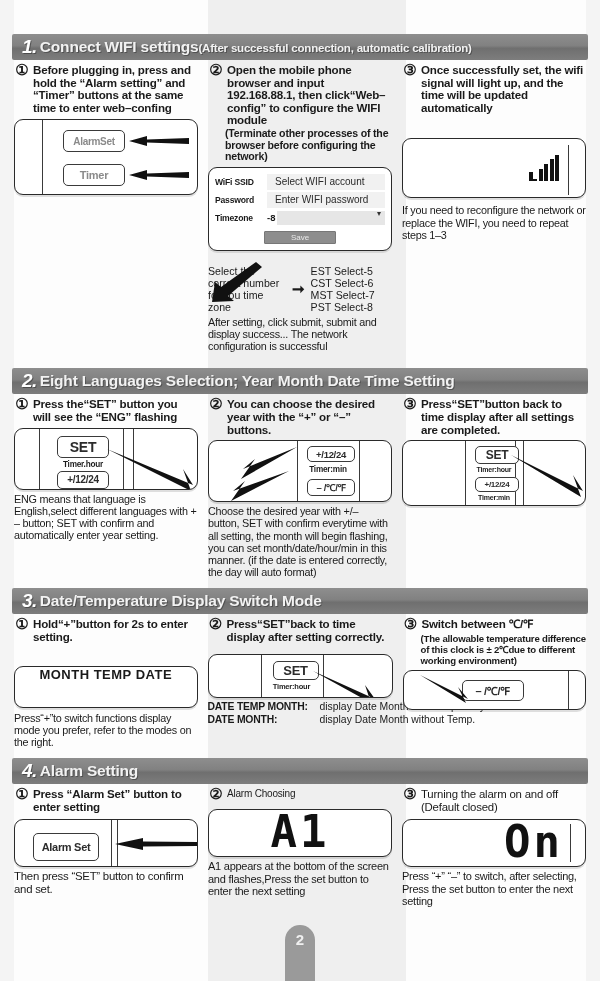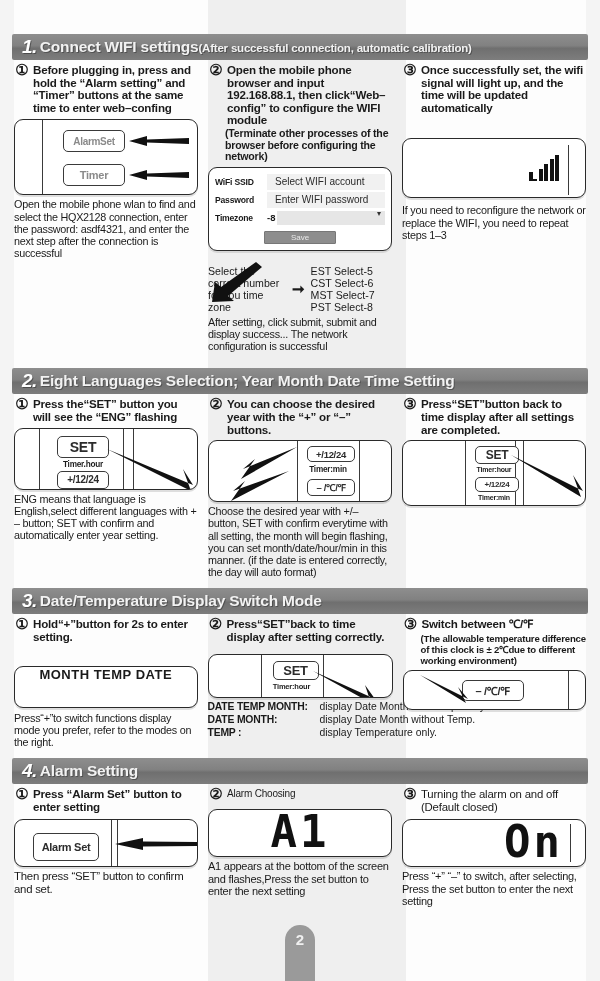--- a/index.html
+++ b/index.html
@@ -187,21 +187,20 @@
           <div class="dev-divider" style="left:27px"></div>
           <div class="btn-box" style="left:48px;top:10px;width:62px;height:22px;font-size:10px;color:#8a8a8a;">AlarmSet</div>
           <div class="btn-box" style="left:48px;top:44px;width:62px;height:22px;font-size:11px;color:#8a8a8a;">Timer</div>
           <svg class="arrow" style="left:112px;top:14px" width="62" height="14" viewBox="0 0 62 14">
               <path d="M62 4 L62 10 L20 8.6 L20 12 L2 7 L20 2 L20 5.4 Z" fill="#111"></path>
             </svg>
           <svg class="arrow" style="left:112px;top:48px" width="62" height="14" viewBox="0 0 62 14">
               <path d="M62 4 L62 10 L20 8.6 L20 12 L2 7 L20 2 L20 5.4 Z" fill="#111"></path>
             </svg>
         </div>
-        <div class="body-txt">Open the mobile phone wlan to find and select the HQX2128 connection, enter the password: asdf4321, and enter the next step after the connection is successful</div>
       </div>
 
       <div class="col c2">
         <div class="step">
           <div class="circnum" style="border:none;font-size:15px;width:16px;margin-top:0">②</div>
           <div class="steptxt">Open the mobile phone browser and input 192.168.88.1, then click“Web–config” to configure the WIFI module</div>
         </div>
         <div class="subtxt" style="padding-left:17px">(Terminate other processes of the browser before configuring the network)</div>
 
         <div class="form-card">
@@ -359,24 +358,20 @@
         </div>
         <div class="legend" style="width:384px">
           <div class="legend-row">
             <span class="lg-key k1">DATE TEMP MONTH:</span>
             <span class="lg-val">display Date Month and Temp every 5s in turns.</span>
           </div>
           <div class="legend-row">
             <span class="lg-key k2">DATE           MONTH:</span>
             <span class="lg-val">display Date Month without Temp.</span>
           </div>
-          <div class="legend-row">
-            <span class="lg-key k2">        TEMP          :</span>
-            <span class="lg-val">display Temperature only.</span>
-          </div>
         </div>
       </div>
 
       <div class="col c3">
         <div class="step">
           <div class="circnum" style="border:none;font-size:15px;width:16px;margin-top:0">③</div>
           <div class="steptxt">Switch between ℃/℉</div>
         </div>
         <div class="subtxt" style="padding-left:18px;font-size:9.6px;line-height:10.6px">(The allowable temperature difference of this clock is ± 2℃due to different working environment)</div>
         <div class="device" style="height:40px;margin-top:4px;">

